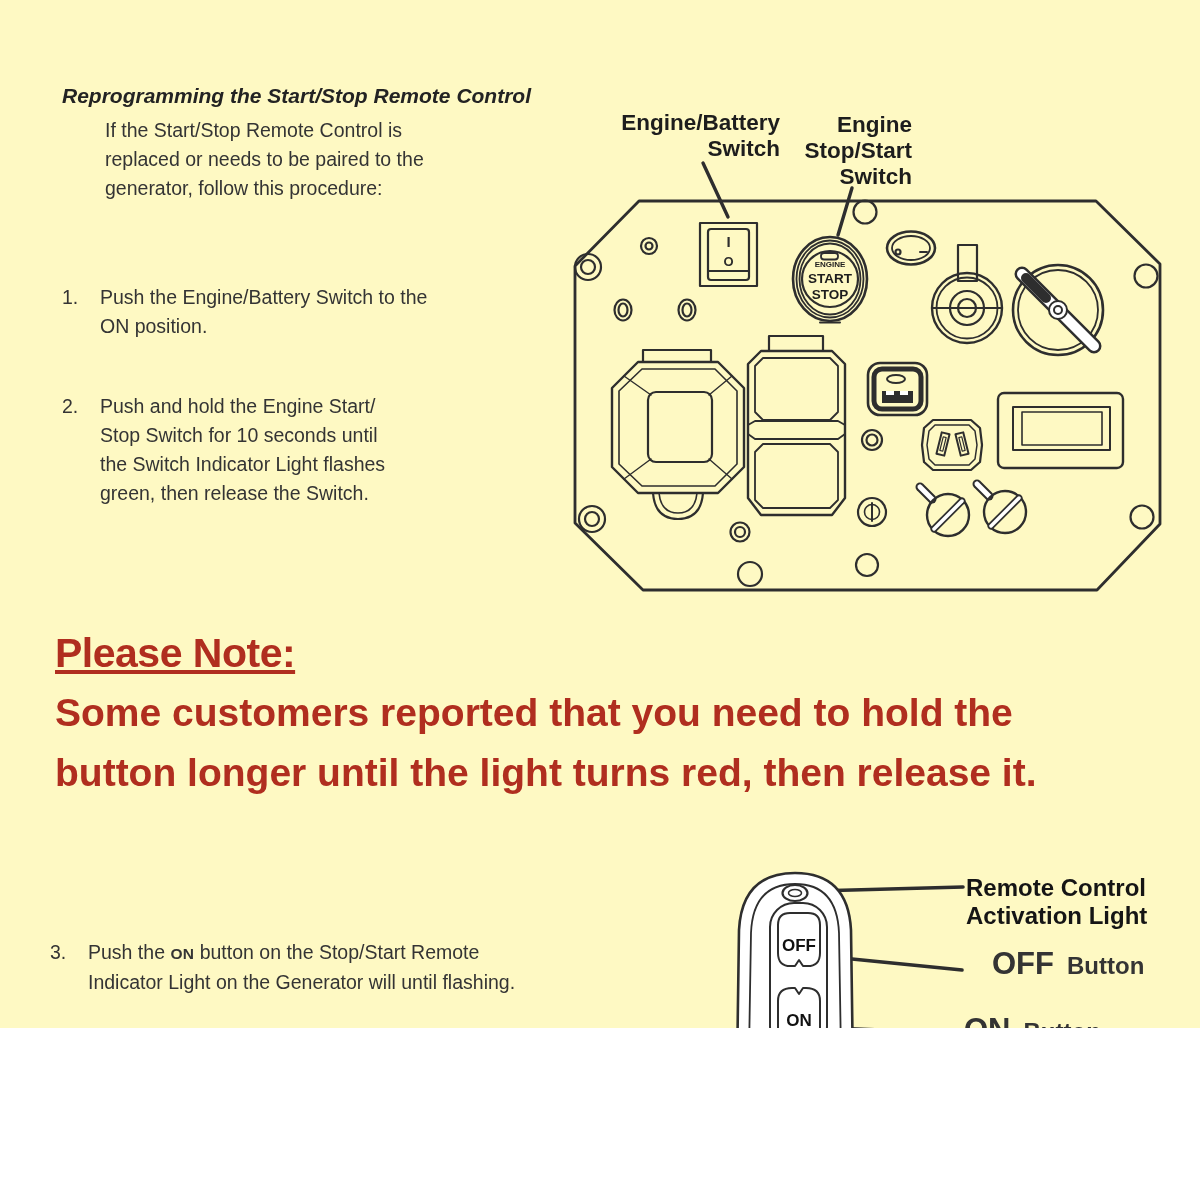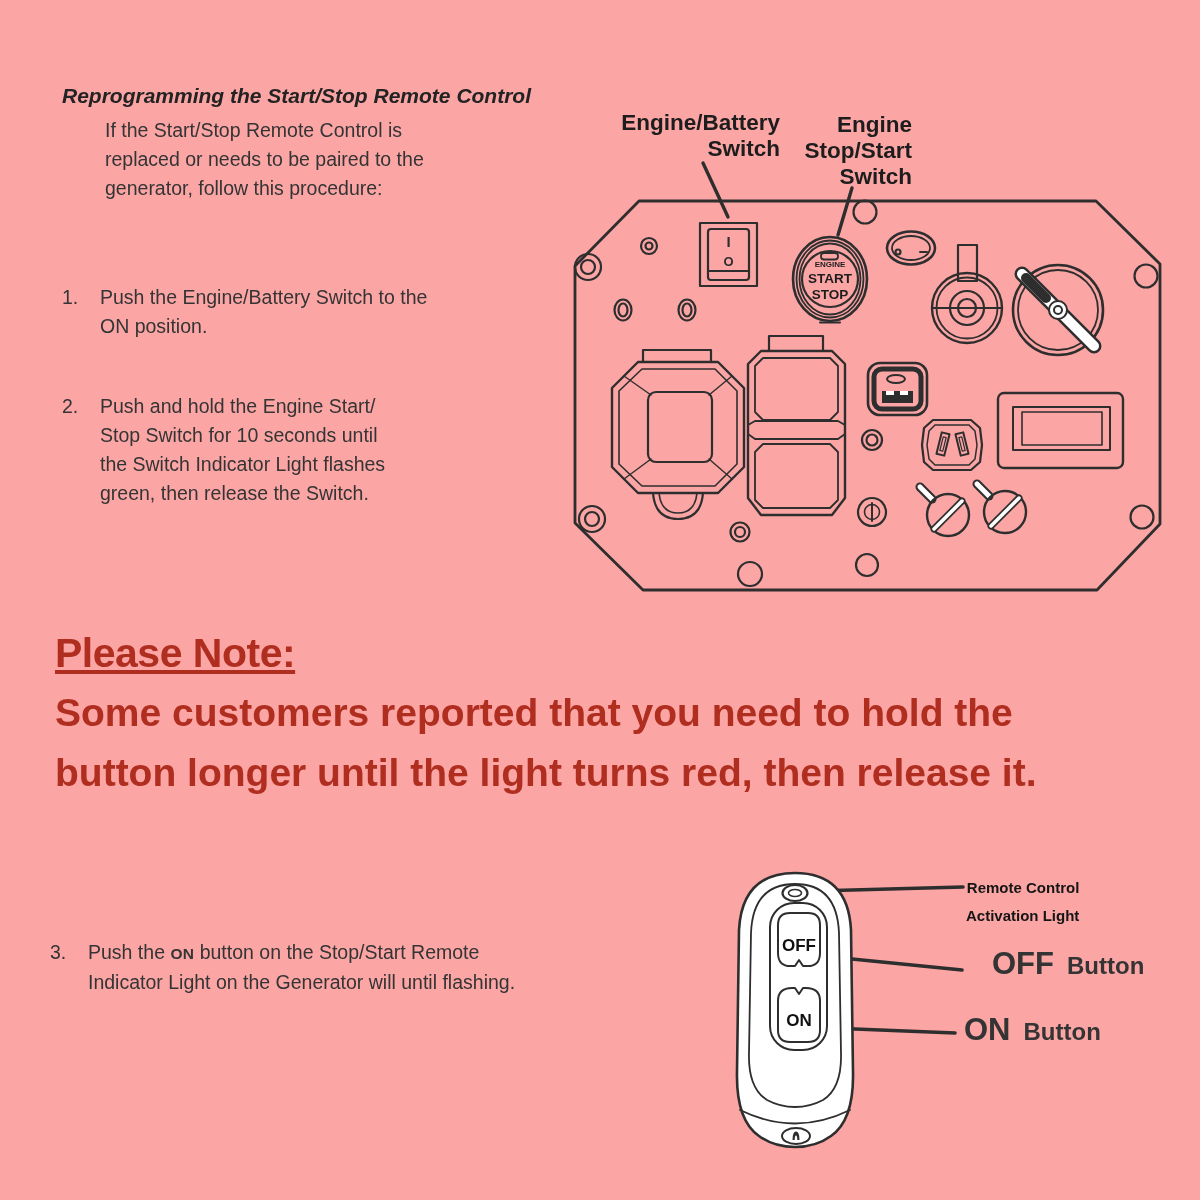--- a/index.html
+++ b/index.html
@@ -1,38 +1,38 @@
 <!DOCTYPE html>
 <html style="--note-red: #b02e1f; --ink: #2e2e2e; --text: #343434;"><head>
 <meta charset="utf-8">
 <style>
   :root{ --note-red:#b02e1f; --ink:#2e2e2e; --text:#343434; }
   html,body{margin:0;padding:0;background:#fff;}
-  .canvas{position:relative;width:1200px;height:1200px;background:#fca5a5;overflow:hidden;
+  .canvas{position:relative;width:1200px;height:1028px;background:#fef9c3;overflow:hidden;
           font-family:"Liberation Sans",sans-serif;color:var(--text);}
   .abs{position:absolute;}
   .doc-title{left:62px;top:84px;font-style:italic;font-weight:700;font-size:21px;color:#232323;}
   .intro{left:63px;top:116px;font-size:19.5px;line-height:29px;white-space:pre-line;margin-left:42px;}
   .step{display:flex;font-size:19.5px;line-height:29px;}
   .step .num{width:38px;flex:none;}
   .step .txt{white-space:pre-line;}
   .step1{left:62px;top:283px;width:430px;}
   .step2{left:62px;top:392px;width:400px;}
   .step3{left:50px;top:938px;width:560px;}
   .step3 .num{width:38px;}
   .on-inline{font-weight:700;font-size:15.5px;letter-spacing:.3px;}
   .note-head{left:55px;top:630px;font-weight:700;font-size:41px;color:var(--note-red);letter-spacing:-.5px;text-decoration:underline;}
   .note-l1{left:55px;top:691px;font-weight:700;font-size:39px;color:var(--note-red);}
   .note-l2{left:55px;top:751px;font-weight:700;font-size:39px;color:var(--note-red);}
   .panel-label{font-weight:700;font-size:22.5px;line-height:26px;text-align:right;
                white-space:pre-line;color:#1d1d1d;}
   .lbl-eb{left:615px;top:110px;width:165px;}
   .lbl-ss{left:780px;top:112px;width:132px;}
   .remote-label{font-weight:700;color:#151515;}
-  .lbl-light{left:966px;top:874px;font-size:15px;line-height:28px;white-space:pre-line;text-align:right;}
+  .lbl-light{left:966px;top:874px;font-size:24px;line-height:28px;white-space:pre-line;}
   .lbl-off{left:992px;top:946px;}
   .lbl-on{left:964px;top:1012px;}
   .big-word{font-weight:700;font-size:31px;}
   .small-word{font-weight:700;font-size:24px;margin-left:13px;}
   .inline-base{display:flex;align-items:baseline;}
   svg text{font-family:"Liberation Sans",sans-serif;}
 </style>
 </head>
 <body>
 

